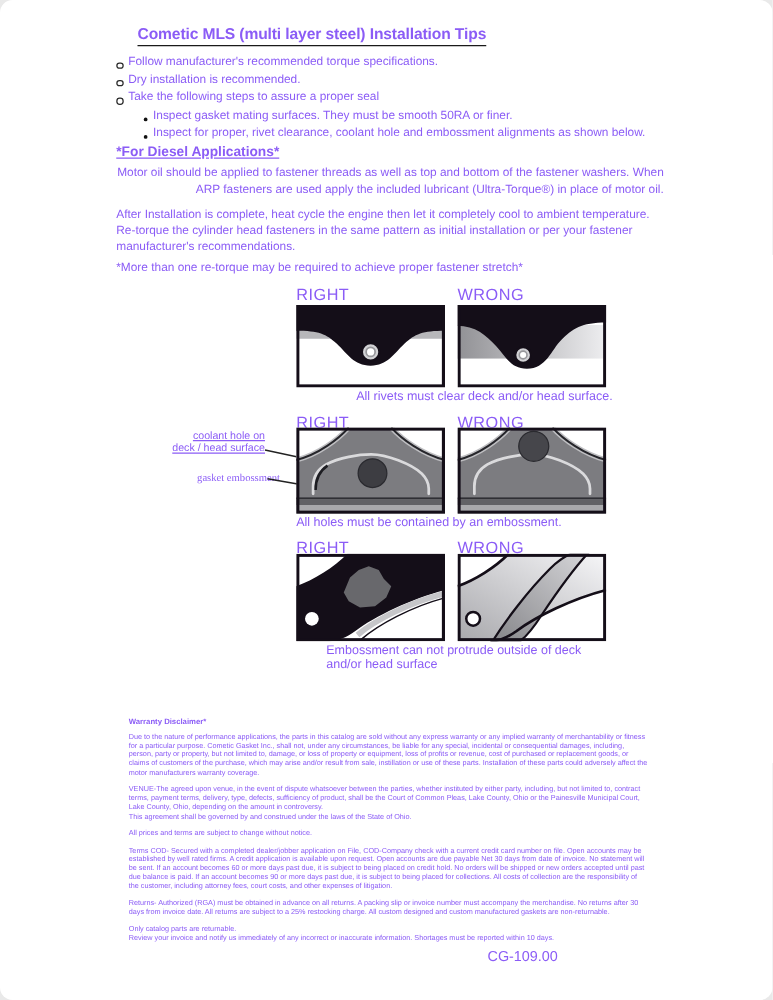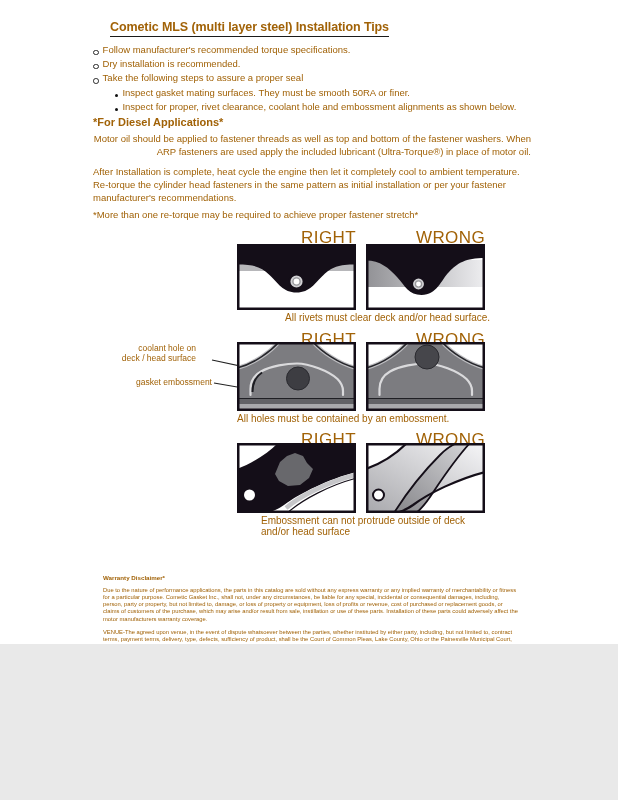--- a/index.html
+++ b/index.html
@@ -1,30 +1,30 @@
 <!DOCTYPE html>
 <html><head>
 <meta charset="utf-8">
 <style>
   html,body{margin:0;padding:0;background:#e9e9e9;}
-  .page{position:relative;width:618px;height:644px;background:#ffffff;
-        font-family:"Liberation Sans",sans-serif;color:#a16207;overflow:hidden;}
+  .page{position:relative;width:618px;height:800px;background:#ffffff;
+        font-family:"Liberation Sans",sans-serif;color:#8b5cf6;overflow:hidden;border-radius:10px;}
   .abs{position:absolute;}
   .title{left:110px;top:20px;font-size:12.5px;font-weight:bold;letter-spacing:-0.1px;
          border-bottom:1.6px solid #1a1a1a;padding-bottom:2px;}
   .bullets{left:93px;top:43px;width:438px;font-size:9.5px;line-height:14.2px;}
   .b-row{display:flex;align-items:center;}
   .marker-o{flex:0 0 auto;width:3.6px;height:3.6px;border:1px solid #2a2a2a;border-radius:50%;
             margin:4.6px 4px 0 0;}
   .sub{padding-left:22px;}
   .marker-f{flex:0 0 auto;width:3.4px;height:3.4px;background:#111;border-radius:50%;
             margin:5px 4px 0 0;}
-  .d-head{left:93px;top:116px;font-size:11px;font-weight:bold;}
+  .d-head{left:93px;top:116px;font-size:11px;font-weight:bold;text-decoration:underline;}
   .body-par{left:93px;width:438px;font-size:9.5px;line-height:13px;}
-  .fig-label{top:0;font-size:17px;letter-spacing:0.4px;text-align:right;width:119px;}
+  .fig-label{top:0;font-size:13px;letter-spacing:0.4px;text-align:left;width:119px;}
   .caption{font-size:10px;line-height:10.5px;}
   .small-label{font-size:8.5px;line-height:9.6px;text-align:right;width:94px;}
   .disc{left:103px;width:415px;font-size:5.8px;line-height:7.15px;}
   .disc p{margin:0 0 6.4px 0;}
   .disc p.tight{margin-bottom:0;}
   .disc-head{left:103px;top:574px;font-size:6.2px;font-weight:bold;}
   .footer{left:390px;top:760px;font-size:11.5px;}
   svg{display:block;}
 </style>
 </head>
@@ -93,25 +93,25 @@
       <circle cx="52.5" cy="40" r="3.1" fill="#ffffff" stroke="#97979b" stroke-width="1.3"></circle>
       <rect x="1.25" y="1.25" width="116.5" height="63.5" fill="none" stroke="#140e18" stroke-width="2.5"></rect>
     </svg>
   </div>
 
   <div class="abs caption" style="left:237px;top:313px;margin-left:48px;">All rivets must clear deck and/or head surface.</div>
 
   <div class="abs fig-label" style="left:237px;top:330px;">RIGHT</div>
   <div class="abs fig-label" style="left:366px;top:330px;">WRONG</div>
 
-  <div class="abs small-label" style="left:102px;top:344px;">
+  <div class="abs small-label" style="left:118px;top:344px;text-decoration:underline;">
     <div>coolant hole on</div>
     <div>deck / head surface</div>
   </div>
-  <div class="abs small-label" style="left:118px;top:378px;">gasket embossment</div>
+  <div class="abs small-label" style="left:130px;top:378px;font-family:Liberation Serif, serif;">gasket embossment</div>
 
   <div class="abs" style="left:203px;top:352px;">
     <svg width="100" height="44" viewBox="0 0 100 44">
       <line x1="9" y1="8" x2="93" y2="26" stroke="#222" stroke-width="1.1"></line>
       <line x1="11" y1="31" x2="57" y2="39" stroke="#222" stroke-width="1.1"></line>
     </svg>
   </div>
 
   <div class="abs" style="left:237px;top:342px;">
     <svg width="119" height="69" viewBox="0 0 119 69">

